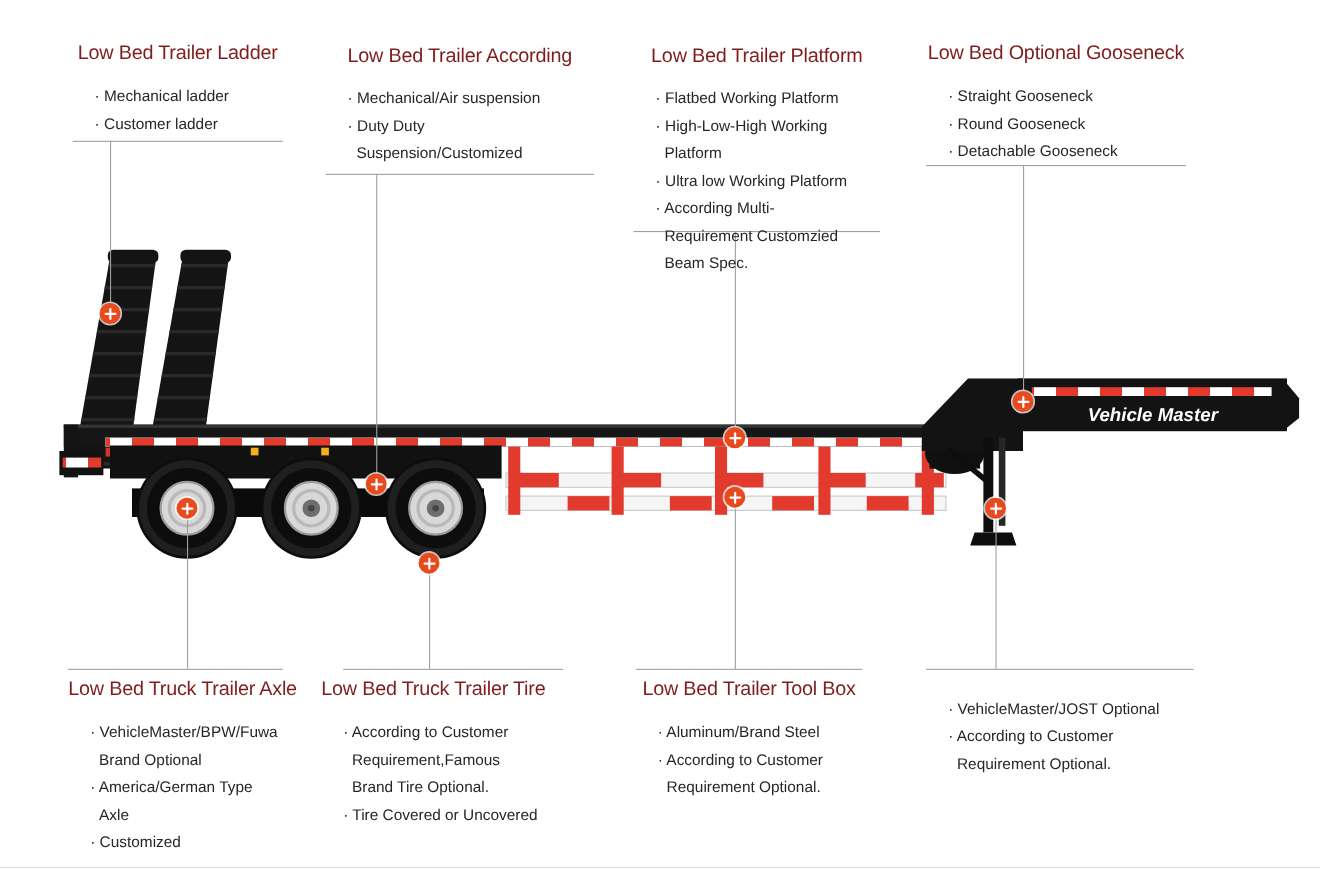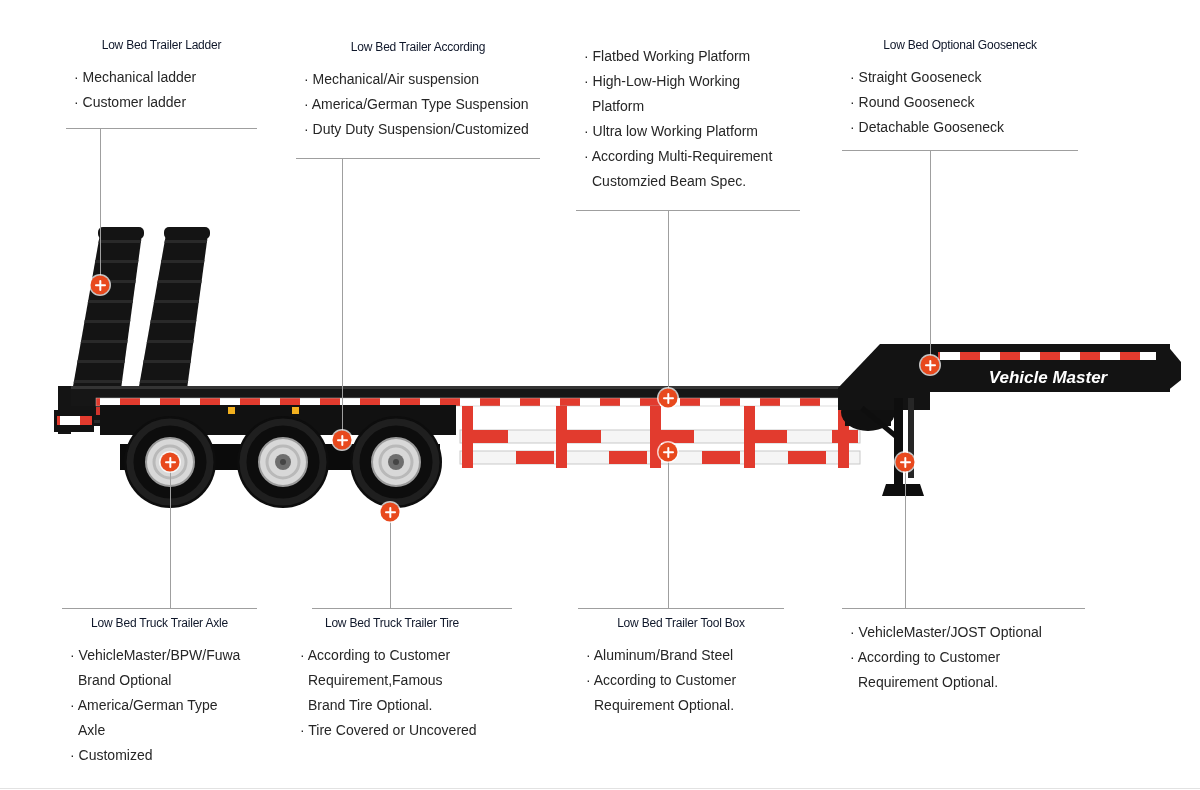--- a/index.html
+++ b/index.html
@@ -20,24 +20,24 @@
   }
   .marker::before,.marker::after{
     content:"";position:absolute;background:#fff;left:50%;top:50%;
     transform:translate(-50%,-50%);border-radius:1px;
   }
   .marker::before{width:11px;height:2.4px;}
   .marker::after{width:2.4px;height:11px;}
   
   .callout{position:absolute;}
   .c-title{
-    margin:0 0 13px 0;font-size:12px;font-weight:400;color:#0f172a;
+    margin:0 0 13px 0;font-size:18px;font-weight:400;color:#7f1d1d;
     text-align:center;letter-spacing:-0.2px;white-space:nowrap;
   }
-  .c-items{list-style:none;margin:4px;padding:0;font-size:14px;color:#262626;}
+  .c-items{list-style:none;margin:16px;padding:0;font-size:14px;color:#262626;}
   .c-items li{line-height:25px;padding-left:12px;text-indent:-8px;}
   .c-items li::before{content:"· ";color:#262626;}
   .bottom-rule{position:absolute;height:1px;background:#e2e2e2;left:0;right:0;bottom:1px;}
 </style>
 </head>
 <body>
 
 <div class="stage">
 
   <svg class="trailer-svg" viewBox="0 0 1200 790">
@@ -167,26 +167,26 @@
     <ul class="c-items">
       <li>Mechanical ladder</li>
       <li>Customer ladder</li>
     </ul>
   </section>
 
   <section class="callout" style="left:296px;top:40px;width:244px">
     <h3 class="c-title">Low Bed Trailer According</h3>
     <ul class="c-items">
       <li>Mechanical/Air suspension</li>
-      <li>America/German Type Suspension</li>
       <li>Duty Duty Suspension/Customized</li>
     </ul>
   </section>
 
   <section class="callout" style="left:576px;top:40px;width:224px">
+    <h3 class="c-title">Low Bed Trailer Platform</h3>
     <ul class="c-items">
       <li>Flatbed Working Platform</li>
       <li>High-Low-High Working Platform</li>
       <li>Ultra low Working Platform</li>
       <li>According Multi-Requirement Customzied Beam Spec.</li>
     </ul>
   </section>
 
   <section class="callout" style="left:842px;top:38px;width:236px">
     <h3 class="c-title">Low Bed Optional Gooseneck</h3>

